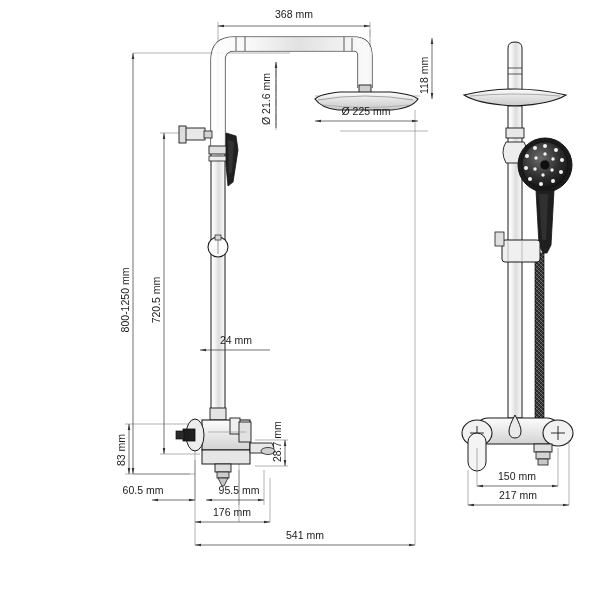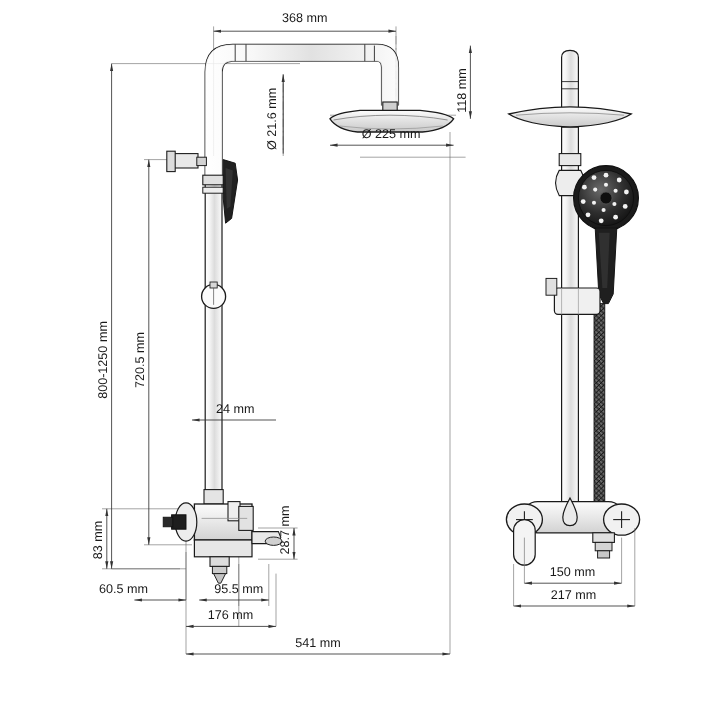--- a/index.html
+++ b/index.html
@@ -1,18 +1,18 @@
 <!DOCTYPE html>
 <html><head>
 <meta charset="utf-8">
 <style>
   html,body{margin:0;padding:0;background:#ffffff;}
   body{width:600px;height:600px;overflow:hidden;
        font-family:"Liberation Sans", sans-serif;}
-  #stage{position:relative;width:519px;height:600px;background:#fff;}
+  #stage{position:relative;width:519px;height:600px;background:#fff;padding-left:40px;}
   svg{display:block;}
   .dimtext{font-family:"Liberation Sans", sans-serif;font-size:10.5px;fill:#1a1a1a;}
 </style>
 </head>
 <body>
 
 <div id="stage">
 <svg width="600" height="600" viewBox="0 0 600 600">
 
   <defs>

